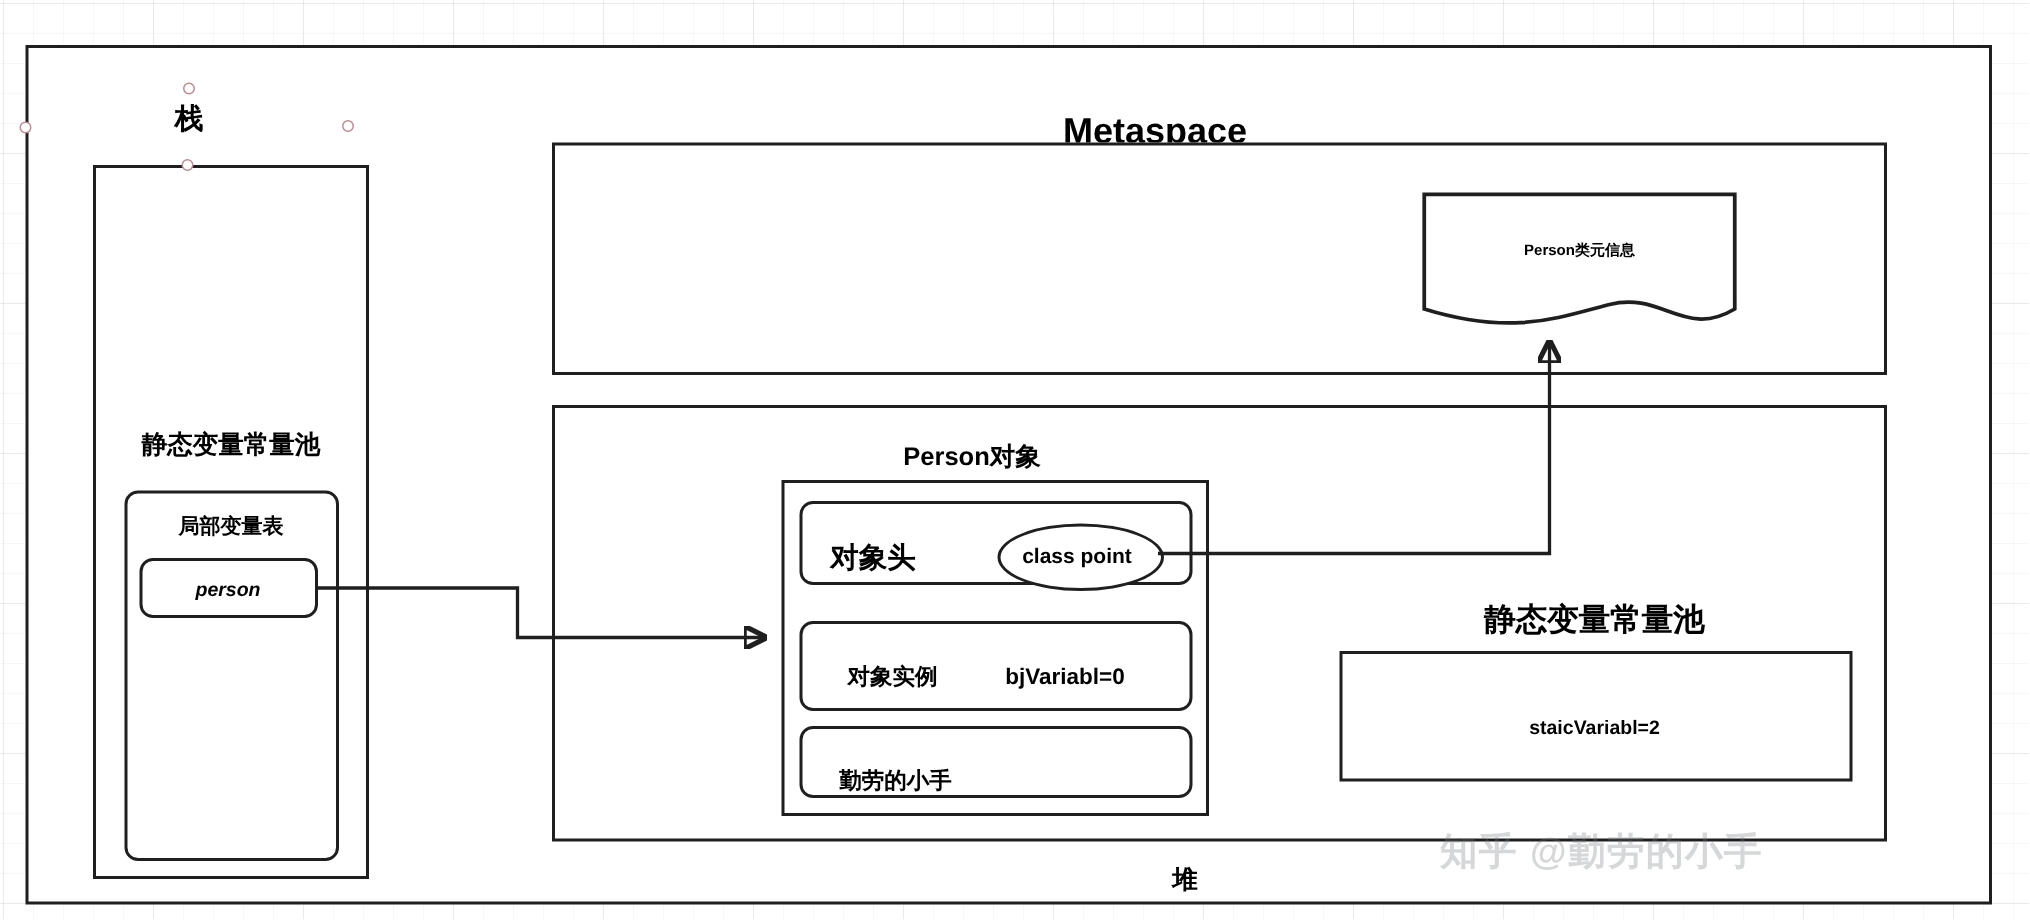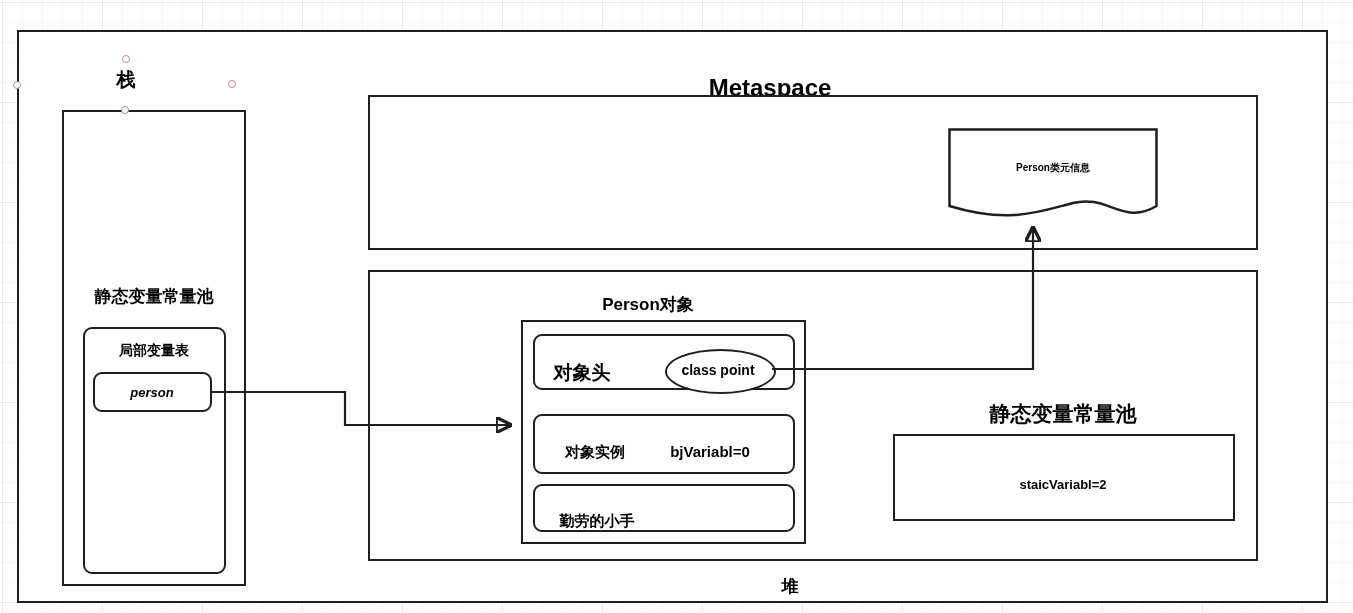--- a/index.html
+++ b/index.html
@@ -160,14 +160,15 @@
     <path d="M 212 392 L 345 392 L 345 425 L 510 425" marker-end="url(#arrow)"></path>
 
     <path d="M 772 369 L 1033 369 L 1033 228" marker-end="url(#arrow)"></path>
   </svg>
 
   <div class="handle" style="left:13px;  top:81px;"></div>
   <div class="handle" style="left:122px; top:55px;"></div>
   <div class="handle" style="left:228px; top:80px;"></div>
   <div class="handle" style="left:121px; top:106px;"></div>
 
+  <div id="watermark">知乎 @勤劳的小手</div>
 
 </div>
 
 </body></html>

